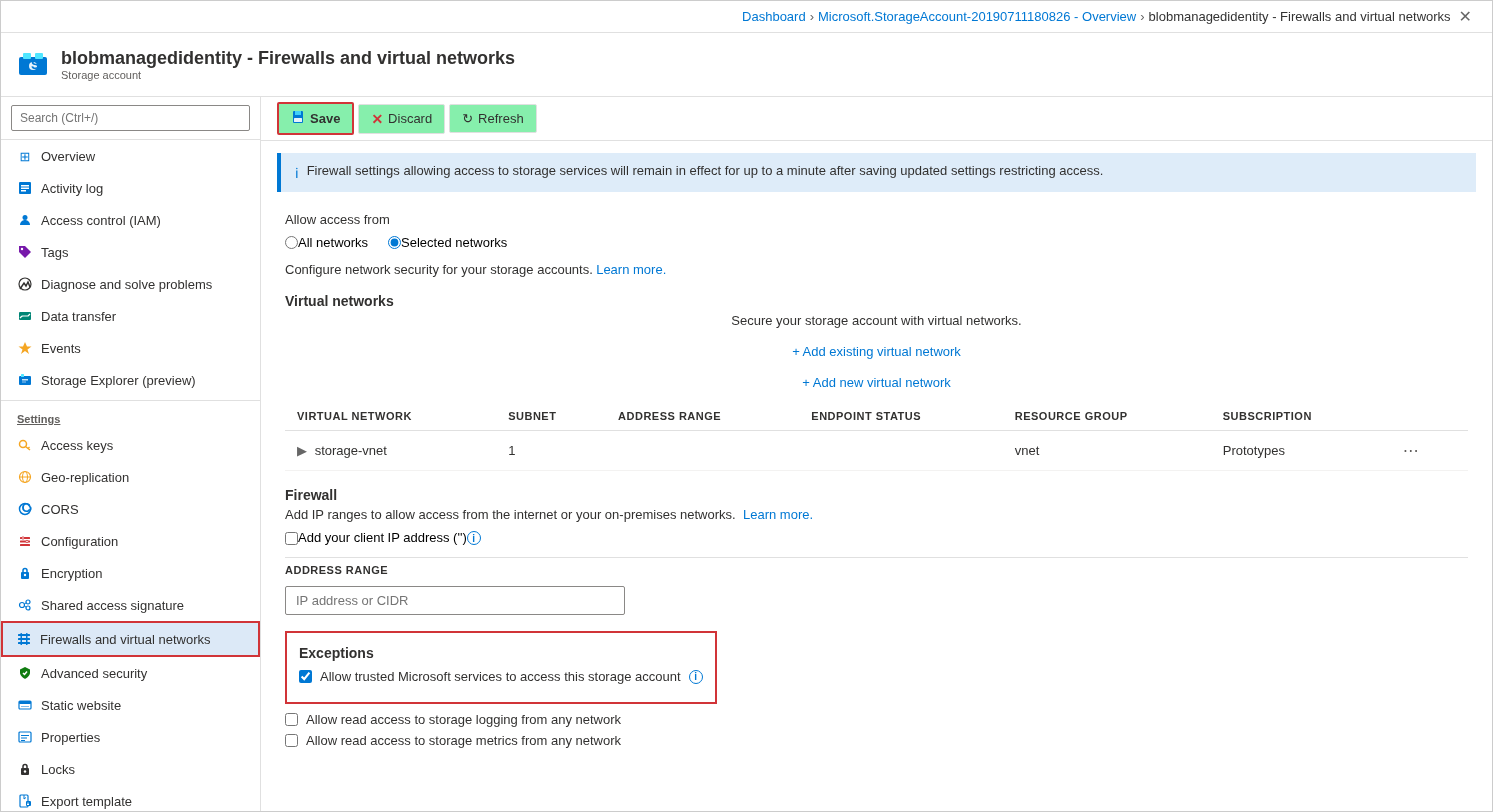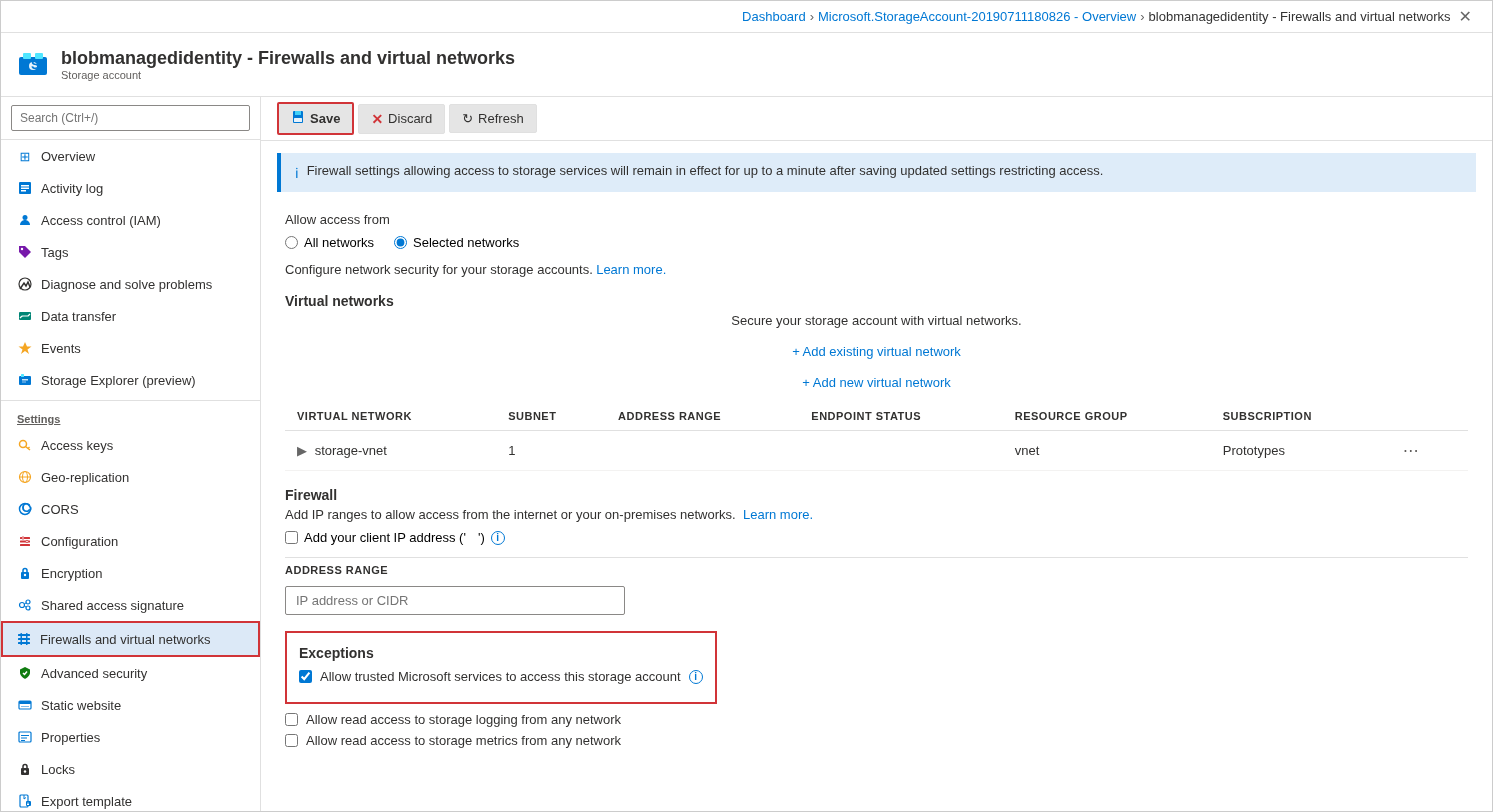--- a/index.html
+++ b/index.html
@@ -31,57 +31,57 @@
     .sidebar-item { display: flex; align-items: center; gap: 8px; padding: 8px 16px; cursor: pointer; color: #323130; position: relative; }
     .sidebar-item.active { background: #dce9f7; border-left: 3px solid #0078d4; padding-left: 13px; }
     .sidebar-icon { width: 16px; height: 16px; display: flex; align-items: center; justify-content: center; flex-shrink: 0; }
     .section-label { padding: 12px 16px 4px; font-size: 11px; font-weight: 600; color: #605e5c; text-transform: none; border-top: 1px solid #e0e0e0; margin-top: 4px; text-decoration: underline; }
     
     
     .content { flex: 1; display: flex; flex-direction: column; overflow: hidden; }
     
     
     .toolbar { height: 44px; background: #fff; border-bottom: 1px solid #e0e0e0; display: flex; align-items: center; padding: 0 16px; gap: 4px; }
-    .toolbar-btn { display: flex; align-items: center; gap: 5px; padding: 6px 12px; border: 1px solid #d13438; background: #e5e5e5; cursor: pointer; color: #323130; font-size: 13px; border-radius: 2px; }
+    .toolbar-btn { display: flex; align-items: center; gap: 5px; padding: 6px 12px; border: 1px solid #d13438; background: #86efac; cursor: pointer; color: #323130; font-size: 13px; border-radius: 2px; }
     .toolbar-btn.save { border: 2px solid #d13438; font-weight: 600; }
     .toolbar-btn.normal { border: 1px solid #e0e0e0; }
     
     
     .content-body { flex: 1; overflow-y: auto; padding: 0; }
     
     
     .info-banner { background: #deecf9; border-left: 4px solid #0078d4; margin: 12px 16px; padding: 10px 14px; display: flex; align-items: flex-start; gap: 8px; font-size: 12px; color: #323130; }
     
     
     .section-content { padding: 8px 24px 16px; }
     
     .allow-access-label { font-size: 13px; color: #323130; margin-bottom: 8px; font-weight: 400; }
     .radio-group { display: flex; align-items: center; gap: 20px; margin-bottom: 12px; }
-    .radio-option { display: flex; align-items: center; gap: 6px; cursor: pointer; font-size: 13px; }
+    .radio-option { display: flex; align-items: center; cursor: pointer; font-size: 13px; }
     .radio-option input[type="radio"] { accent-color: #0078d4; }
     
     .configure-text { font-size: 12px; color: #323130; margin-bottom: 16px; }
     .configure-text a { color: #0078d4; text-decoration: none; }
     
     .subsection-title { font-size: 14px; font-weight: 600; color: #323130; margin-bottom: 4px; }
     .subsection-desc { font-size: 12px; color: #323130; margin-bottom: 12px; display: flex; align-items: center; gap: 16px; flex-direction: column; }
     .subsection-desc a { color: #0078d4; text-decoration: none; }
     
     
     .vnet-table { width: 100%; border-collapse: collapse; margin-bottom: 16px; }
     .vnet-table th { text-align: left; font-size: 11px; font-weight: 600; color: #323130; padding: 8px 12px; border-bottom: 1px solid #e0e0e0; text-transform: uppercase; letter-spacing: 0.5px; }
     .vnet-table td { padding: 8px 12px; border-bottom: 1px solid #f3f2f1; font-size: 13px; color: #323130; }
     .expand-arrow { cursor: pointer; color: #666; margin-right: 4px; }
     .more-btn { background: none; border: none; cursor: pointer; font-size: 16px; color: #605e5c; padding: 2px 8px; }
     
     
     .firewall-section { margin-top: 2px; }
     .firewall-desc { font-size: 12px; color: #323130; margin-bottom: 8px; }
     .firewall-desc a { color: #0078d4; text-decoration: none; }
-    .client-ip-row { display: flex; align-items: center; gap: 6px; margin-bottom: 12px; }
+    .client-ip-row { display: flex; align-items: flex-end; gap: 0; margin-bottom: 12px; }
     .client-ip-row input[type="checkbox"] { accent-color: #0078d4; }
     
     .address-range-label { font-size: 11px; font-weight: 600; color: #323130; text-transform: uppercase; letter-spacing: 0.5px; margin-bottom: 6px; padding: 6px 0 4px; border-top: 1px solid #e0e0e0; }
     .ip-input { width: 340px; padding: 6px 10px; border: 1px solid #8a8886; border-radius: 2px; font-size: 13px; color: #a19f9d; }
     
     
     .exceptions-box { border: 2px solid #d13438; padding: 12px; margin-top: 16px; display: inline-block; min-width: 420px; }
     .exceptions-title { font-size: 14px; font-weight: 600; color: #323130; margin-bottom: 8px; }
     .checkbox-row { display: flex; align-items: center; gap: 8px; margin-bottom: 6px; font-size: 13px; color: #323130; }
     .checkbox-row input[type="checkbox"] { accent-color: #0078d4; }

